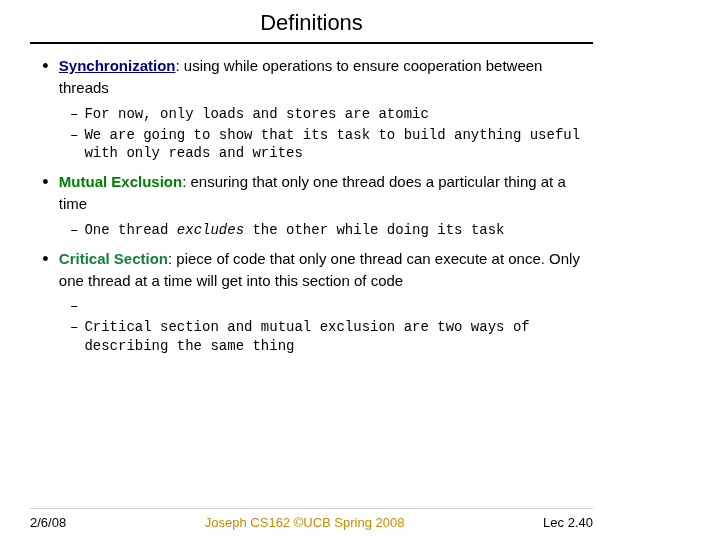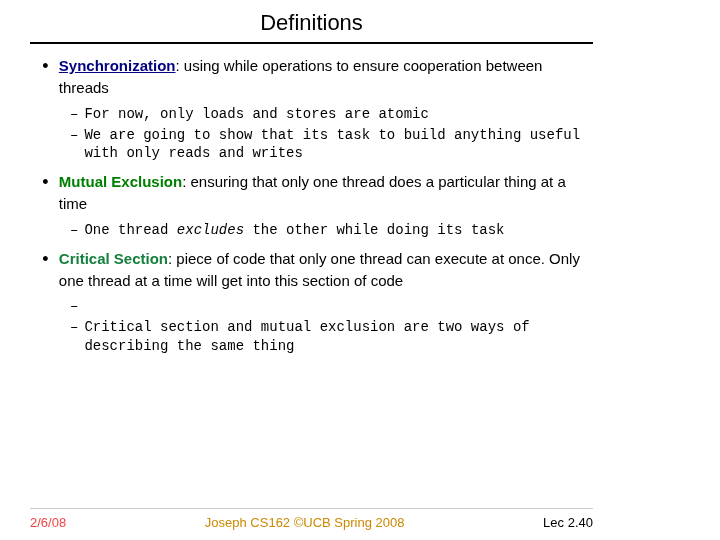--- a/index.html
+++ b/index.html
@@ -125,21 +125,21 @@
       justify-content: space-between;
       align-items: center;
       border-top: 1px solid #cccccc;
       padding-top: 6px;
       margin-top: 4px;
     }
 
     .footer-date {
       font-family: Arial, sans-serif;
       font-size: 13px;
-      color: #ef4444;
+      color: #000000;
     }
 
     .footer-center {
       font-family: Arial, sans-serif;
       font-size: 13px;
       color: #cc8800;
     }
 
     .footer-lec {
       font-family: Arial, sans-serif;

